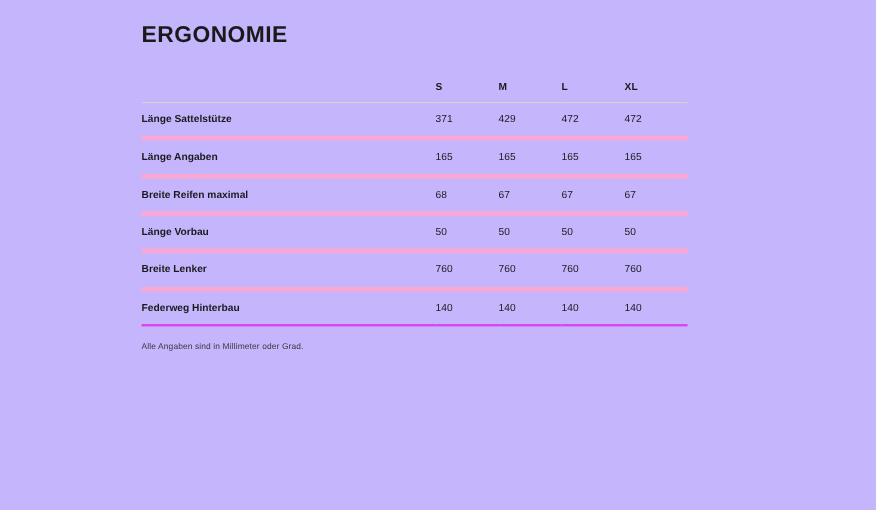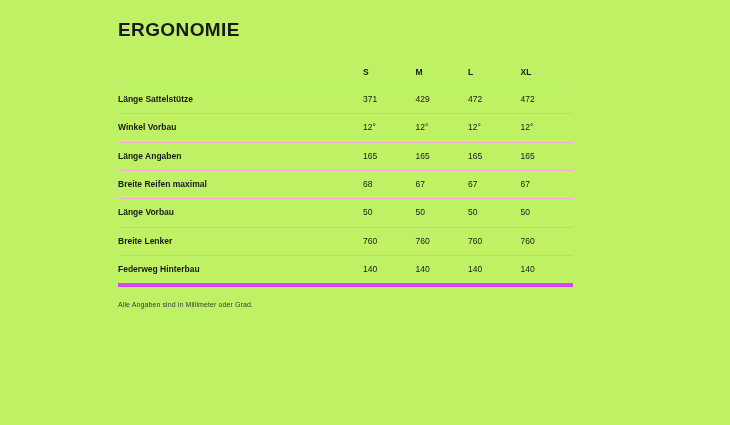--- a/index.html
+++ b/index.html
@@ -8,21 +8,21 @@
     padding: 0;
     width: 730px;
     height: 425px;
     background: #ffffff;
     font-family: "Liberation Sans", sans-serif;
   }
   .page {
     position: relative;
     width: 730px;
     height: 425px;
-    background: #bef264;
+    background: #c4b5fd;
     overflow: hidden;
   }
   .content {
     position: absolute;
     left: 118px;
     top: 20px;
     width: 470px;
   }
   .title {
     font-size: 19px;
@@ -46,29 +46,29 @@
     text-align: left;
     padding: 0 0 8px 0;
     border-bottom: 1px solid #d2d2d2;
     vertical-align: bottom;
   }
   table.spec thead th.label-head { }
   table.spec tbody td {
     font-size: 8.5px;
     color: #1a1a1a;
     padding: 9px 0 9px 0;
-    border-bottom: 1px solid #f9a8d4;
+    border-bottom: 4px solid #f9a8d4;
     vertical-align: middle;
     line-height: 1.1;
   }
   table.spec tbody td.rowlabel {
     font-weight: bold;
   }
   table.spec tbody tr:last-child td {
-    border-bottom: 4px solid #d946ef;
+    border-bottom: 2px solid #d946ef;
   }
   .footnote {
     margin-top: 14px;
     font-size: 7px;
     color: #3a3a3a;
     letter-spacing: 0.1px;
   }
 </style>
 </head>
 <body>
@@ -95,27 +95,20 @@
           <th>XL</th>
         </tr>
       </thead>
       <tbody>
         <tr>
           <td class="rowlabel">Länge Sattelstütze</td>
           <td>371</td>
           <td>429</td>
           <td>472</td>
           <td>472</td>
-        </tr>
-        <tr>
-          <td class="rowlabel">Winkel Vorbau</td>
-          <td>12°</td>
-          <td>12°</td>
-          <td>12°</td>
-          <td>12°</td>
         </tr>
         <tr>
           <td class="rowlabel">Länge Angaben</td>
           <td>165</td>
           <td>165</td>
           <td>165</td>
           <td>165</td>
         </tr>
         <tr>
           <td class="rowlabel">Breite Reifen maximal</td>

